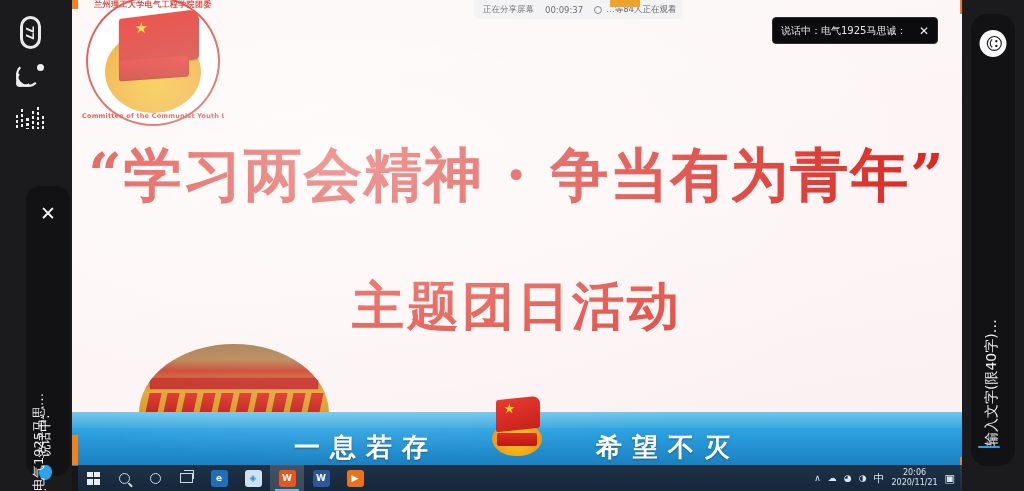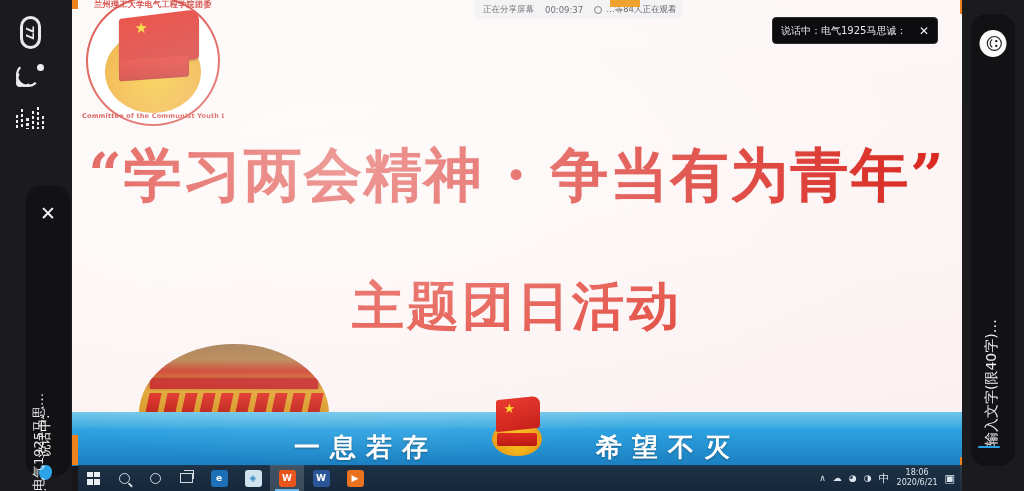--- a/index.html
+++ b/index.html
@@ -363,20 +363,20 @@
       </div>
     </div>
 
     <div class="tb-right">
       <span class="tray-ico">∧</span>
       <span class="tray-ico">☁</span>
       <span class="tray-ico">◕</span>
       <span class="tray-ico">◑</span>
       <span class="tray-ico" style="font-size:11px">中</span>
       <span class="clock-tb">
-        <span style="display:block">18:06</span>
-        <span style="display:block">2020/6/21</span>
+        <span style="display:block">20:06</span>
+        <span style="display:block">2020/11/21</span>
       </span>
       <span class="tray-ico" style="font-size:11px">▣</span>
     </div>
   </div>
 
 </div>
 
 </body></html>

